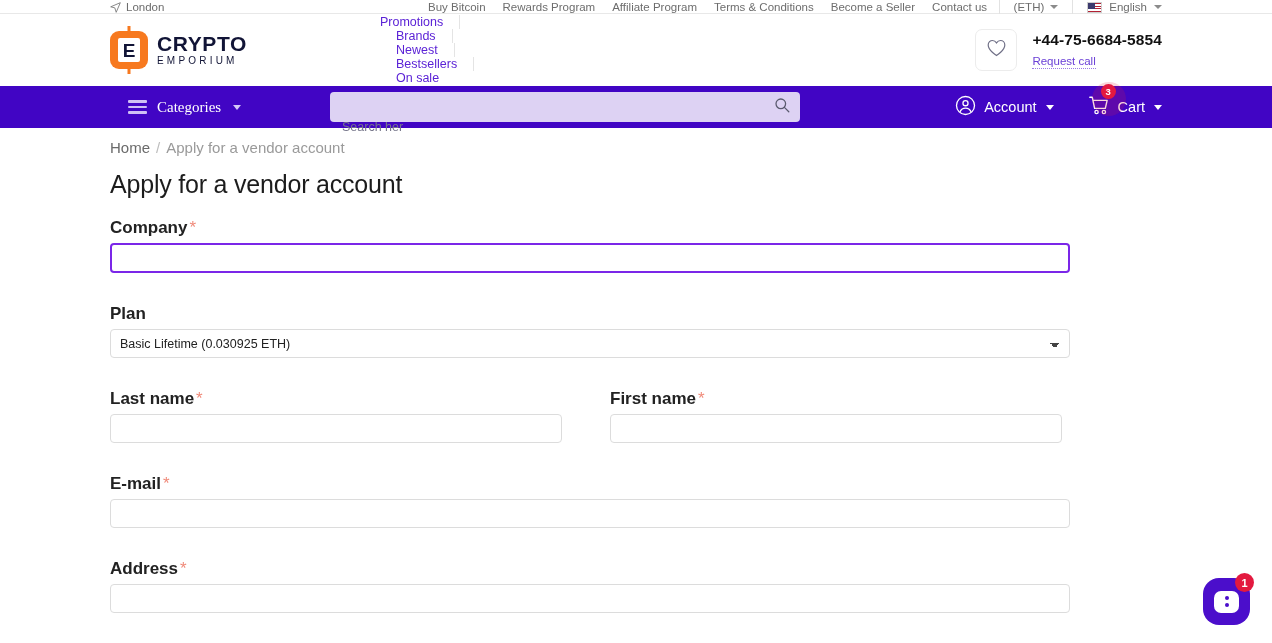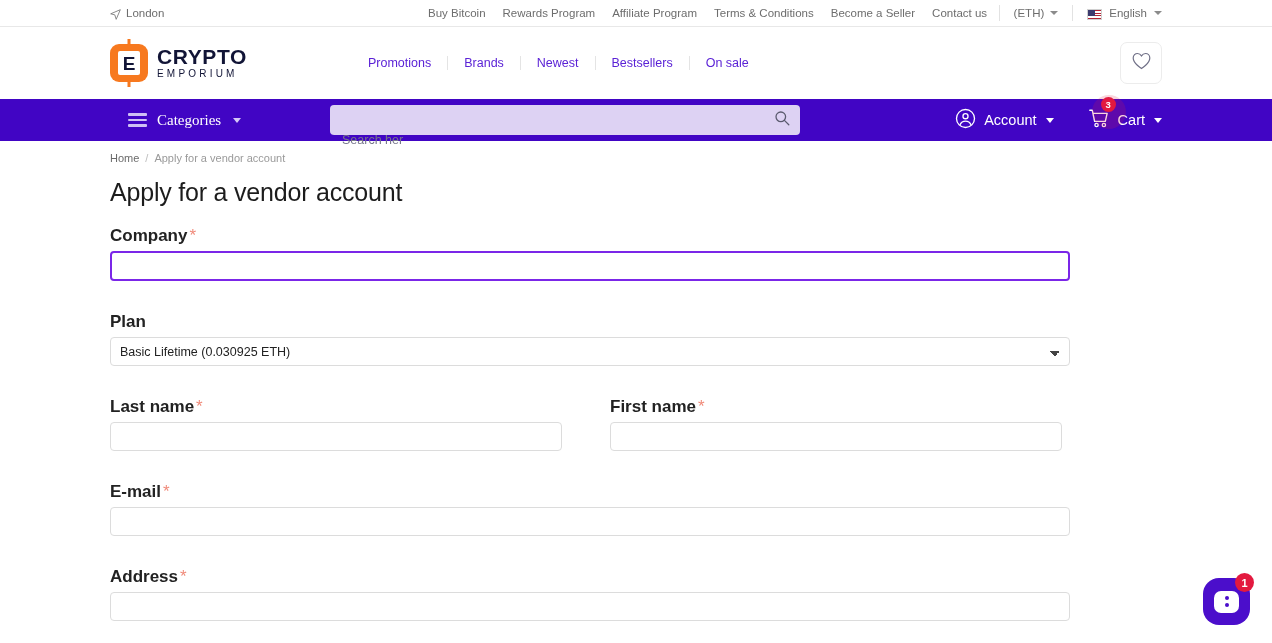--- a/index.html
+++ b/index.html
@@ -7,21 +7,21 @@
   body {
     width:1272px; height:643px;
     font-family:"Liberation Sans", sans-serif;
     background:#ffffff;
     color:#222;
     overflow:hidden;
   }
 
   
   .topbar{
-    height:27px;
+    height:14px;
     border-bottom:1px solid #e8e8e8;
     display:flex;
     align-items:center;
     font-size:11.5px;
     color:#6d6d6d;
     padding:0 110px;
     position:relative;
   }
   .geo{display:flex;align-items:center;gap:5px;color:#6d6d6d;}
   .geo .arrow{
@@ -85,21 +85,21 @@
     line-height:1;
   }
   .logo-text{line-height:1.05;}
   .logo-text .l1{
     font-size:21px;font-weight:bold;letter-spacing:0.6px;color:#111436;display:block;
   }
   .logo-text .l2{
     font-size:10px;letter-spacing:3.2px;color:#111436;display:block;margin-top:1px;
   }
   .mainnav{
-    position:absolute;left:368px;display:flex;align-items:flex-start;
+    position:absolute;left:380px;display:flex;align-items:flex-start;flex-direction:column;
   }
   .mainnav a{
     color:#5b22d6;text-decoration:none;font-size:12.5px;padding:0 16px;white-space:nowrap;
     border-right:1px solid #e4e4e4;
   }
   .mainnav a:first-child{padding-left:0;}
   .mainnav a:last-child{border-right:none;padding-right:0;}
   .header-right{
     position:absolute;right:110px;display:flex;align-items:center;gap:15px;
   }
@@ -156,21 +156,21 @@
     display:flex;align-items:center;justify-content:center;font-weight:bold;
   }
   .cart-glow{
     position:absolute;top:-13px;left:4px;width:34px;height:34px;border-radius:50%;
     background:rgba(227,25,63,0.18);
   }
 
   
   .content{padding:0 110px;}
   .breadcrumb{
-    padding-top:11px;font-size:11px;color:#9a9a9a;display:flex;gap:6px;align-items:center;
+    padding-top:11px;font-size:15px;color:#9a9a9a;display:flex;gap:6px;align-items:center;
   }
   .breadcrumb a{color:#6b6b6b;text-decoration:none;}
   .breadcrumb .sep{color:#bdbdbd;}
   h1.page-title{
     font-size:25px;font-weight:normal;color:#1c1c1c;margin:14px 0 0 0;letter-spacing:-0.2px;
   }
   .form{margin-top:19px;max-width:960px;}
   .field{margin-bottom:0;}
   .flabel{
     font-size:17px;font-weight:bold;color:#222;margin-bottom:5px;display:block;
@@ -272,20 +272,24 @@
   </div>
 
   <div class="header-right">
     <div class="wish-btn">
       <span>
         <svg width="19" height="18" viewBox="0 0 24 22">
             <path d="M12 20.5 C12 20.5 1.5 14 1.5 7.2 C1.5 3.6 4.2 1.5 6.9 1.5 C9.2 1.5 11 3 12 4.6 C13 3 14.8 1.5 17.1 1.5 C19.8 1.5 22.5 3.6 22.5 7.2 C22.5 14 12 20.5 12 20.5 Z" fill="none" stroke="#6f6f86" stroke-width="1.5"></path>
           </svg>
       </span>
     </div>
+    <div class="phone-block">
+      <div class="phone-num">+44-75-6684-5854</div>
+      <span class="req-call">Request call</span>
+    </div>
   </div>
 </div>
 
 <div class="purplebar">
   <div class="cats">
     <span class="burger">
       <span></span>
         <span></span>
         <span></span>
     </span>

